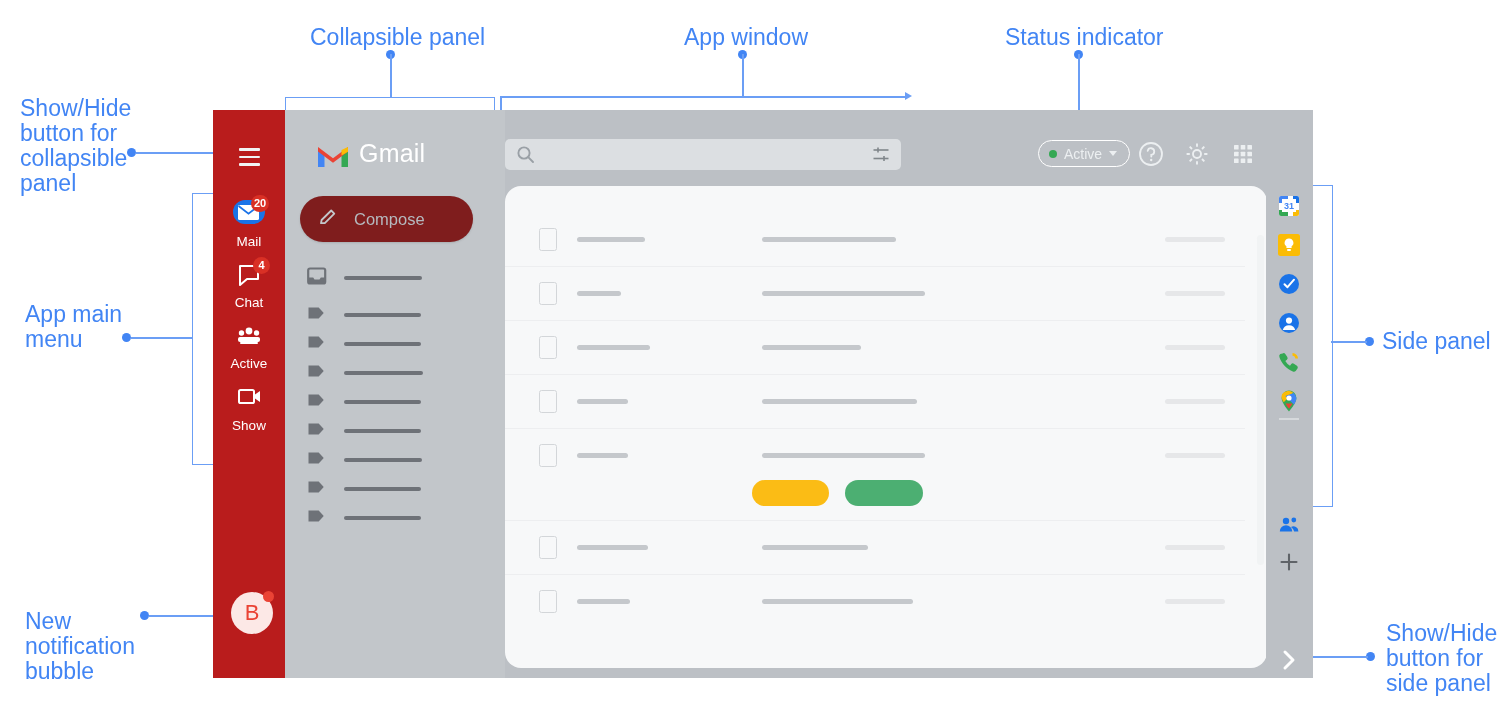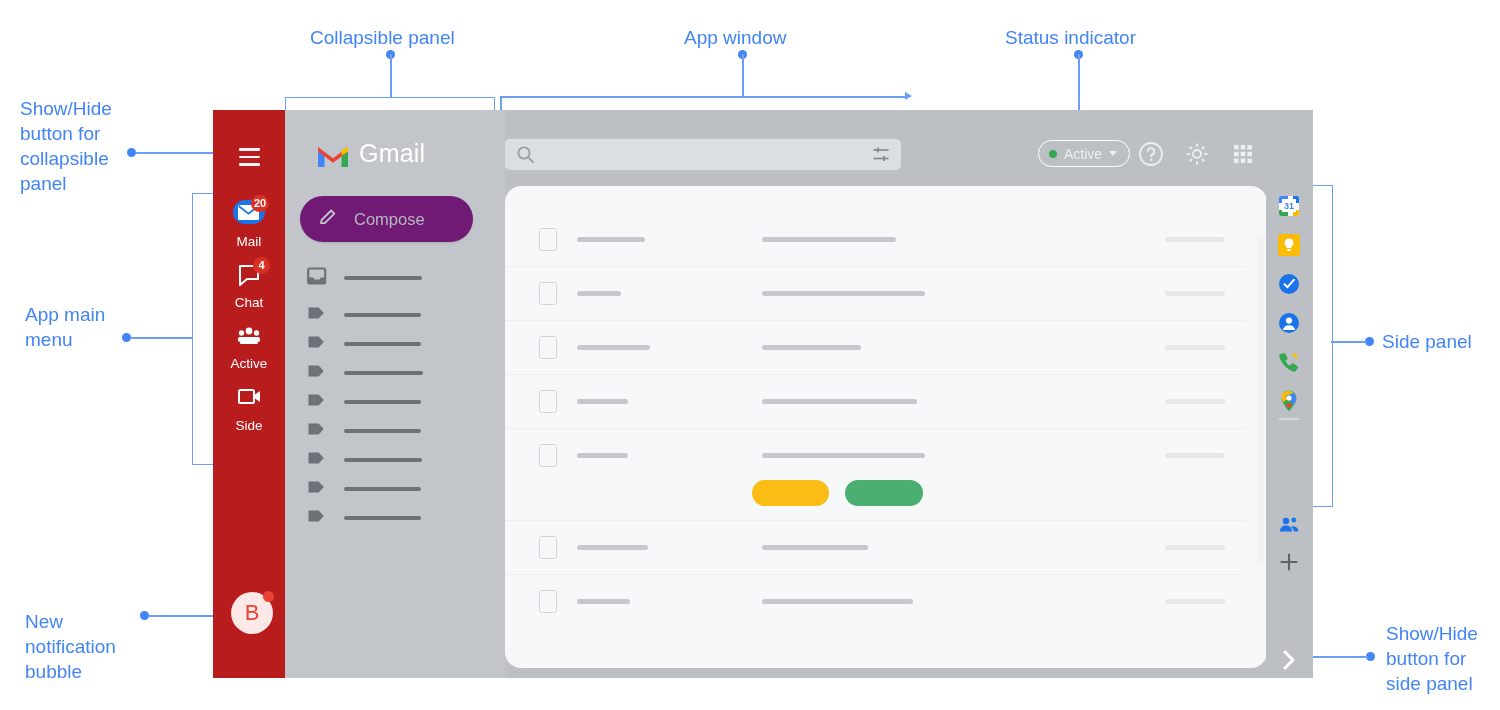--- a/index.html
+++ b/index.html
@@ -13,21 +13,21 @@
     position: relative;
     overflow: hidden;
     font-family: "Liberation Sans", sans-serif;
     -webkit-font-smoothing: antialiased;
   }
 
   
   .anno-label {
     position: absolute;
     color: #4285f4;
-    font-size: 19px;
+    font-size: 23px;
     line-height: 25px;
     font-family: "Liberation Sans", sans-serif;
     white-space: pre-line;
   }
   .anno-line {
     position: absolute;
     background: #6b9ef5;
   }
   .anno-h { height: 1.5px; }
   .anno-v { width: 1.5px; }
@@ -120,21 +120,21 @@
     position: absolute;
     left: 72px; top: 0;
     width: 220px;
     height: 100%;
     background: #c2c6ca;
   }
   #compose-btn {
     position: absolute;
     left: 15px; top: 86px;
     width: 173px; height: 46px;
-    background: #701a75;
+    background: #7f1d1d;
     border-radius: 23px;
     display: flex; align-items: center;
     cursor: pointer;
     box-shadow: 0 1px 2px rgba(60,64,67,.18);
   }
   #compose-btn .pencil { margin-left: 18px; }
   #compose-btn .compose-label {
     margin-left: 16px;
     color: #b5b9be;
     font-size: 16.5px;
@@ -448,21 +448,21 @@
       <span class="rail-label">Active</span>
     </div>
 
     <div class="rail-item" style="top:272px;">
       <span class="rail-icon-wrap">
         <svg width="44" height="30" viewBox="0 0 44 30">
           <rect x="12" y="8" width="15" height="13" rx="1.6" fill="none" stroke="#ffffff" stroke-width="2"></rect>
           <path d="M28 12.5 L33 9 v11 l-5 -3.5 z" fill="#ffffff"></path>
         </svg>
       </span>
-      <span class="rail-label">Side</span>
+      <span class="rail-label">Show</span>
     </div>
 
     <div id="notif-avatar">
       <span>B</span>
     </div>
     <div id="notif-dot"></div>
   </div>
 
   <div id="collapsible-panel">
 

